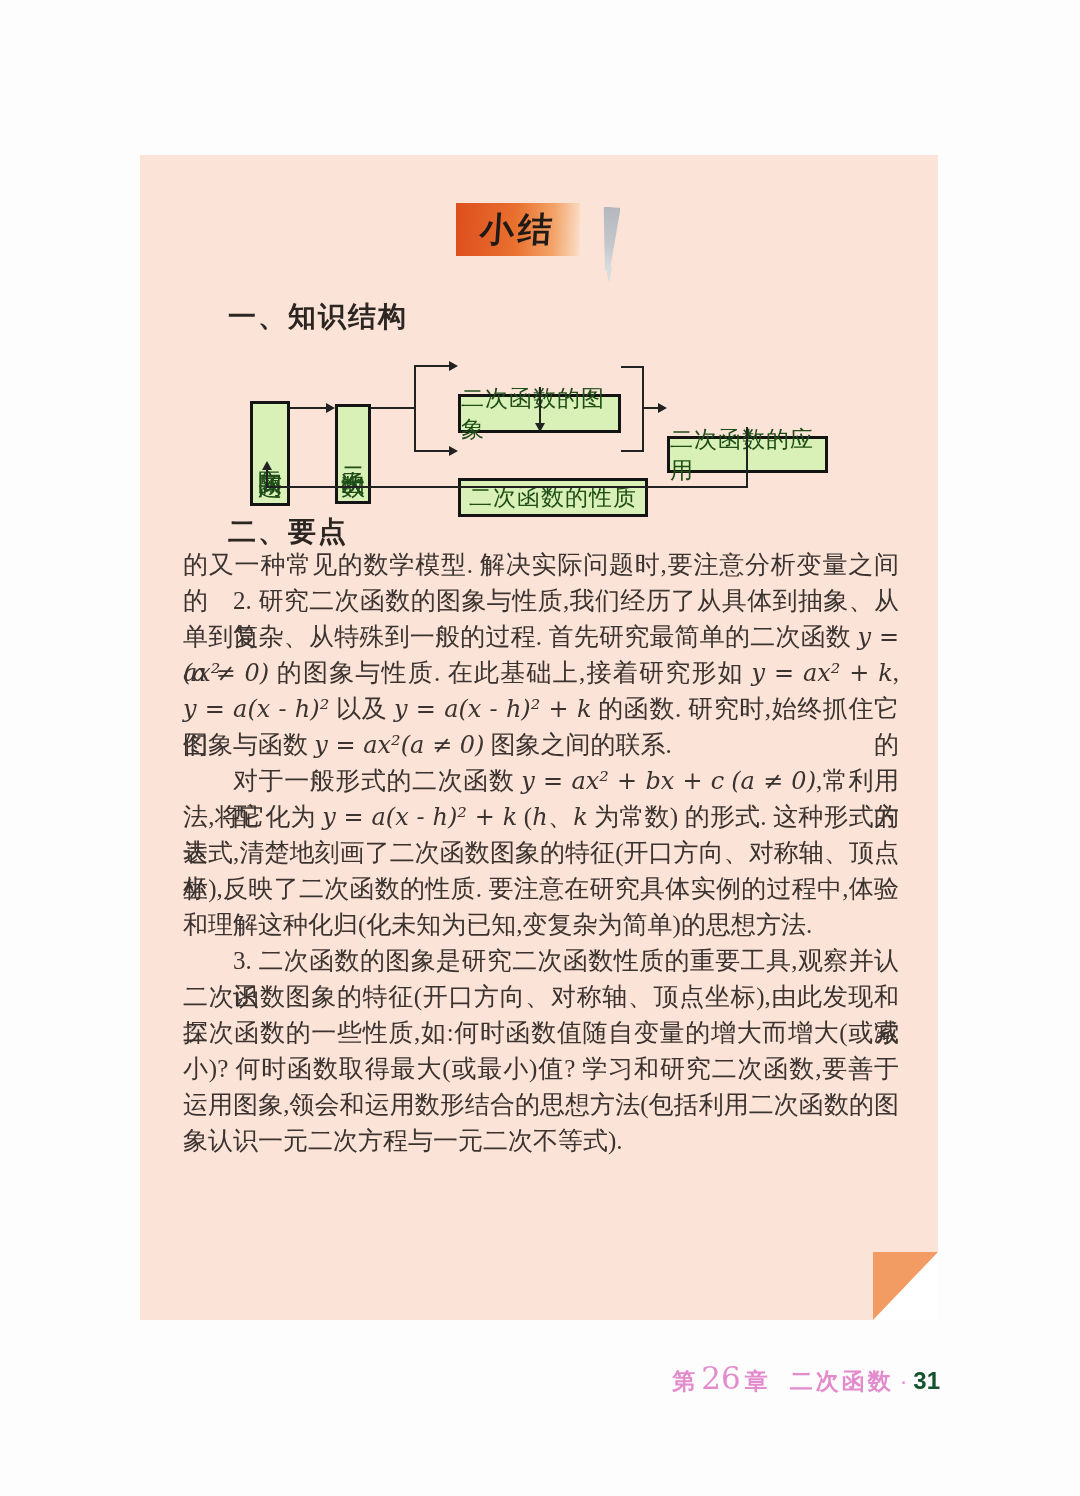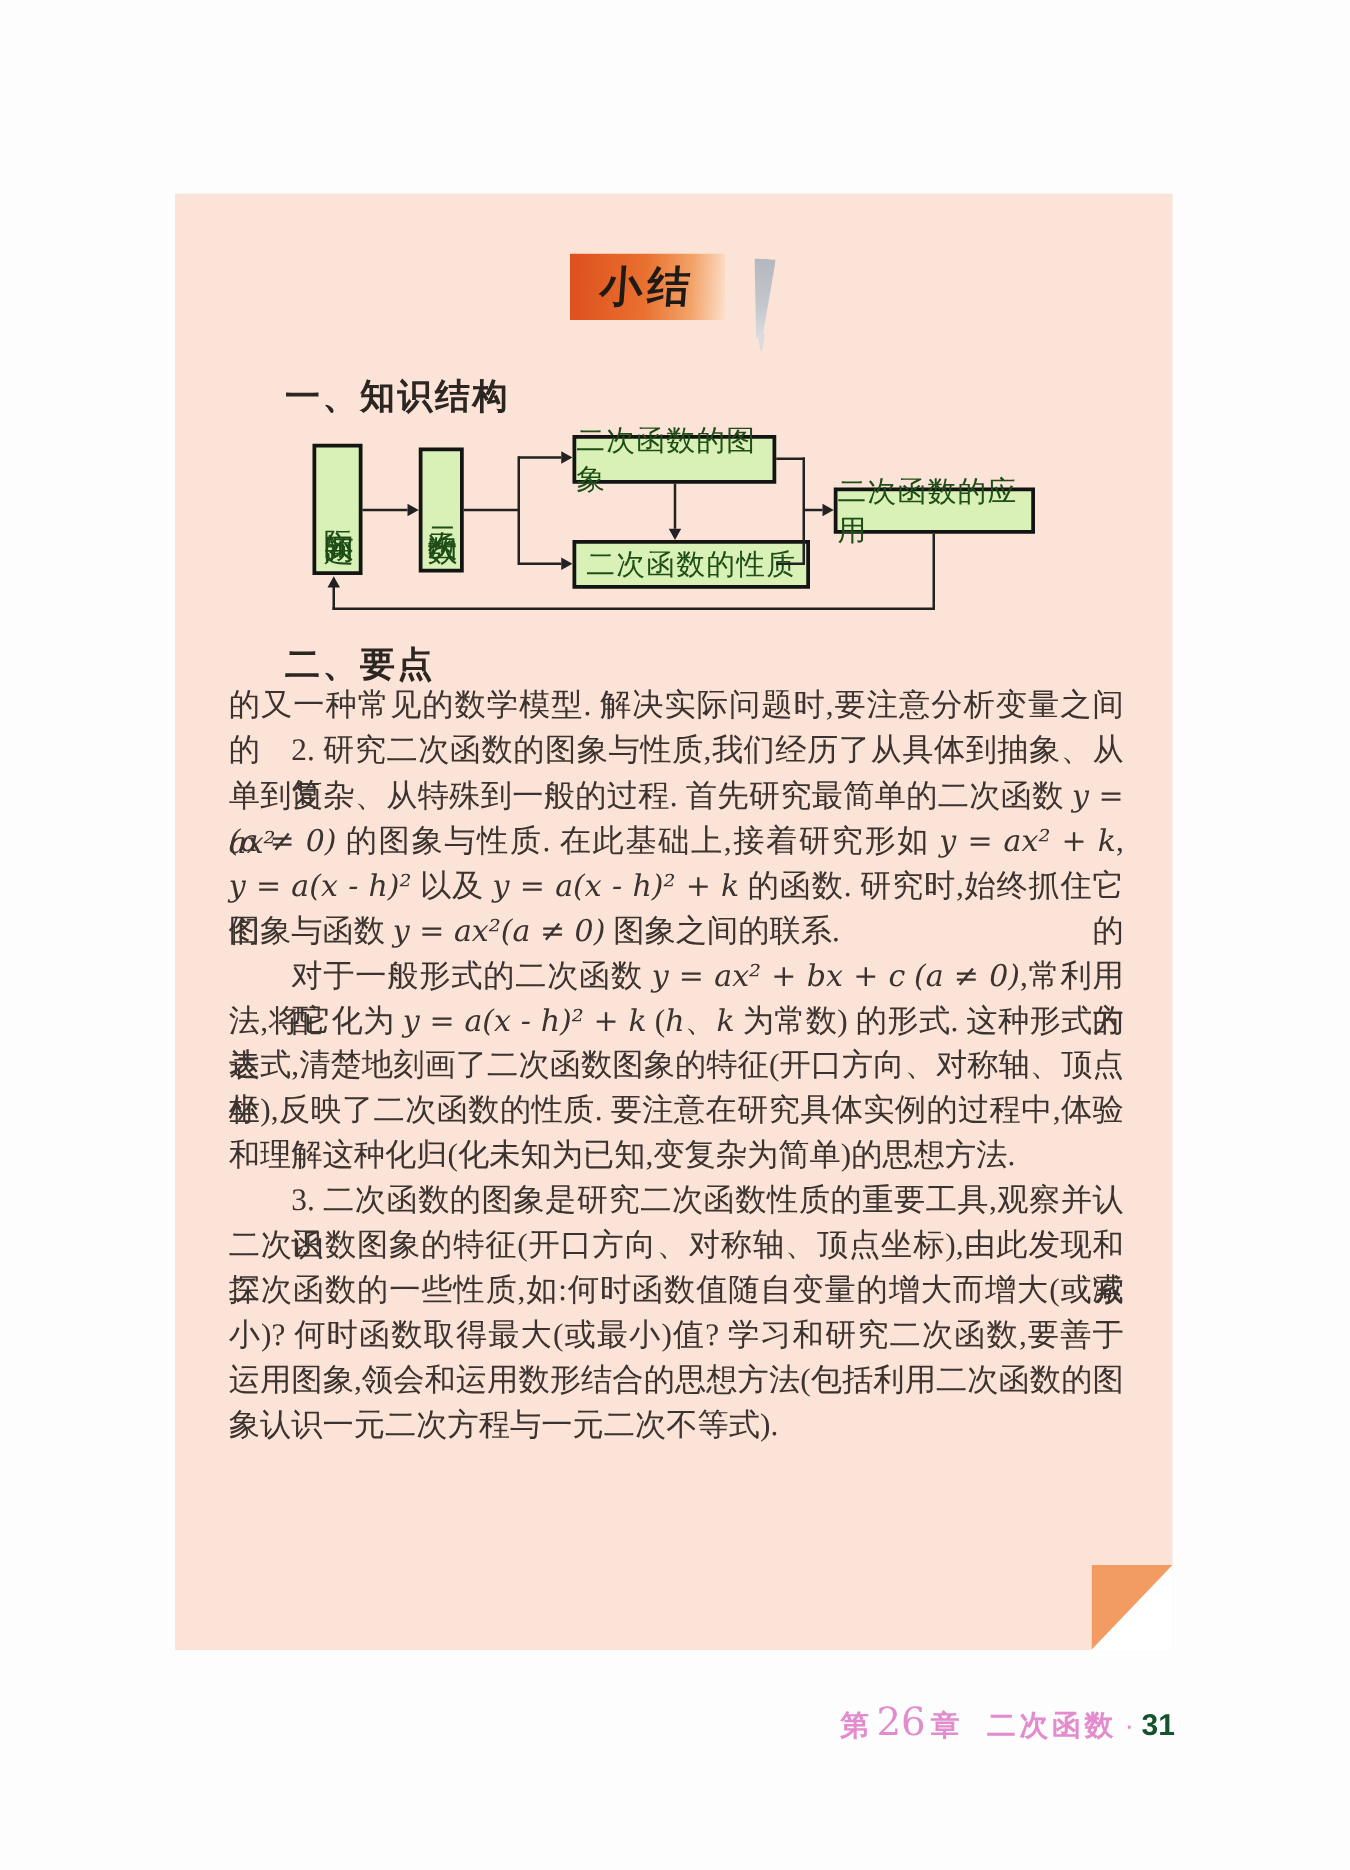--- a/index.html
+++ b/index.html
@@ -43,21 +43,21 @@
     position:absolute; font-family:"Liberation Sans","DejaVu Sans",sans-serif;
     font-weight:bold; font-size:28px; color:#2c2622; letter-spacing:2px;
   }
   .h-structure { left:88px; top:143px; }
   .h-points   { left:88px; top:358px; }
 
   
   .fc-box {
     position:absolute; background:#d9f0b6; border:3px solid #141414;
     color:#1e4d17; display:flex; align-items:center; justify-content:center;
-    font-size:23px; letter-spacing:1px;
+    font-size:23px; letter-spacing:1px;margin-top:46px;
   }
   .fc-box.vert { writing-mode:vertical-rl; text-orientation:upright; font-size:24px; letter-spacing:2px; }
   .box-practical   { left:110px; top:200px; width:40px;  height:105px; }
   .box-quadratic   { left:195px; top:203px; width:36px;  height:100px; }
   .box-graph       { left:318px; top:193px; width:163px; height:39px; }
   .box-properties  { left:318px; top:277px; width:190px; height:39px; }
   .box-application { left:527px; top:235px; width:161px; height:37px; }
 
   .ln { position:absolute; background:#222222; }
   .arr { position:absolute; width:0; height:0; border:5px solid transparent; }

